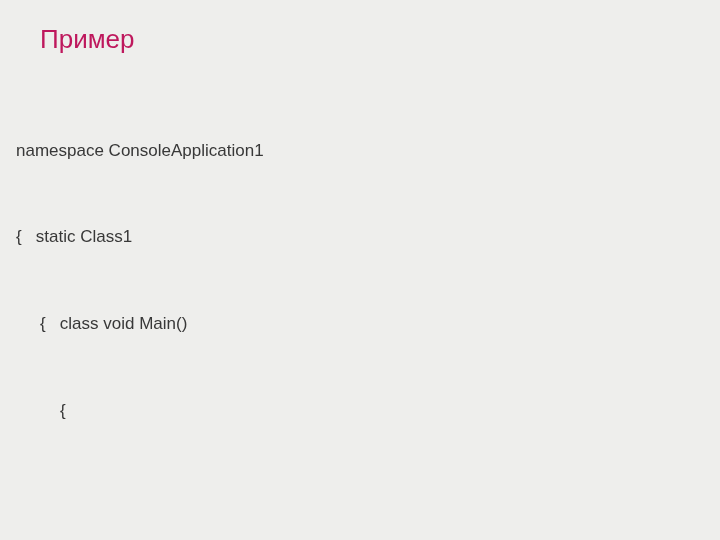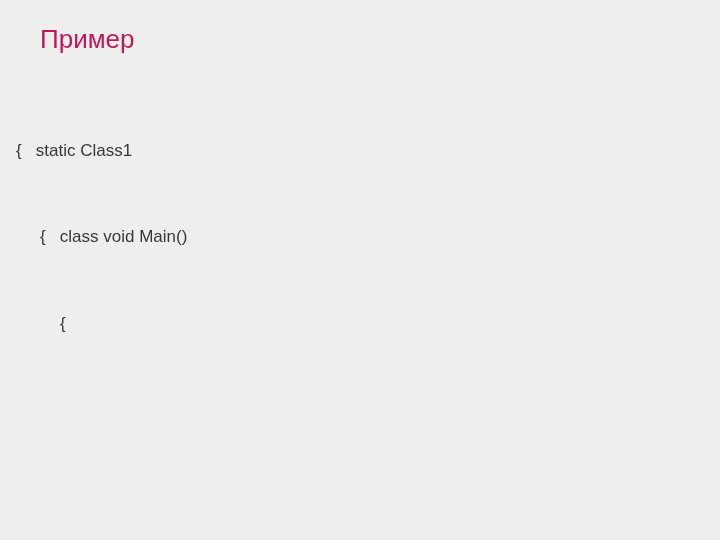--- a/index.html
+++ b/index.html
@@ -28,20 +28,21 @@
     .ind1 { margin-left: 24px; }
     .ind2 { margin-left: 44px; }
     .line { display: block; }
   </style>
 </head>
 <body>
 
 <h1 class="title">Пример</h1>
 
 <div class="code-block">
+  <span class="line">namespace ConsoleApplication1</span>
   <span class="line">{   static Class1</span>
   <span class="line ind1">{   class void Main()</span>
   <span class="line ind2">{</span>
   
   
   
   
   
   
   

